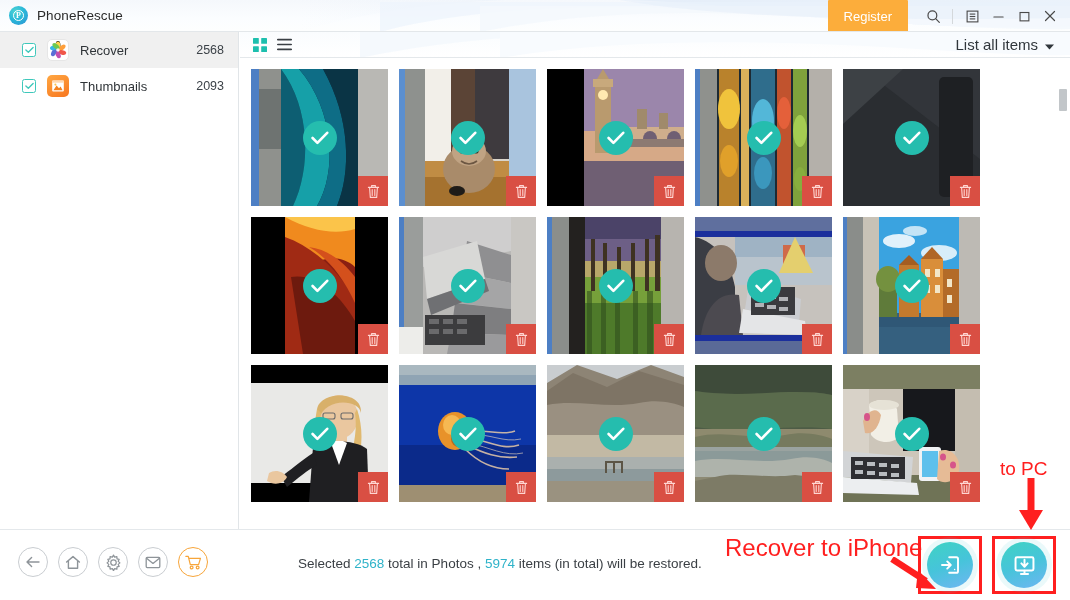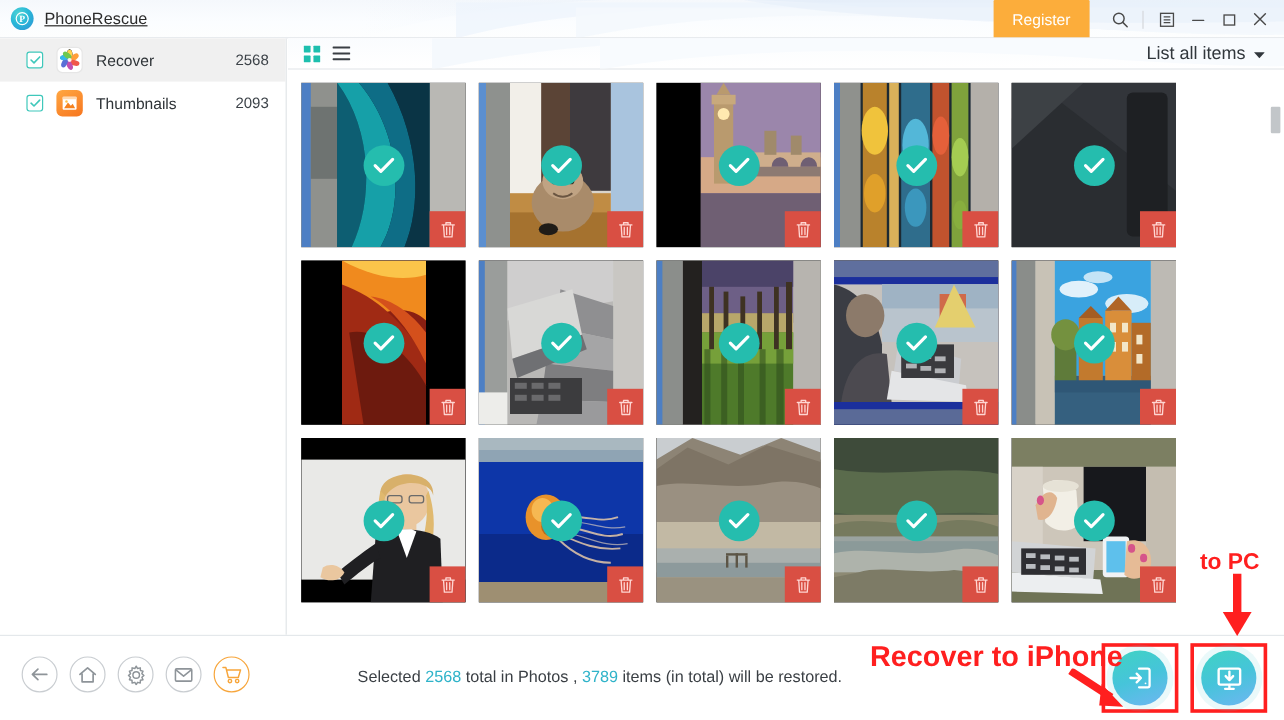--- a/index.html
+++ b/index.html
@@ -41,21 +41,21 @@
     font-family: "Liberation Serif", serif;
     line-height: 1;
   }
   .logo .pglyph {
     width: 11px; height: 11px; border-radius: 50%;
     border: 1.6px solid #ffffff;
     display: flex; align-items: center; justify-content: center;
     font-size: 8px; font-weight: bold;
   }
   .brand-name {
-    font-size: 13.5px; color: #2b2b2b; letter-spacing: .1px; text-decoration: underline;
+    font-size: 13.5px; color: #2b2b2b; letter-spacing: .1px;
   }
   .tb-right {
     position: absolute; right: 0; top: 0; height: 32px;
     display: flex; align-items: center; z-index: 3;
   }
   .register-btn {
     background: #fcad3b;
     color: #ffffff;
     font-size: 13px;
     height: 20px;
@@ -228,21 +228,21 @@
     box-shadow: 0 0 0 5px rgba(80,205,210,0.12);
     display: flex; align-items: center; justify-content: center;
     cursor: pointer;
   }
 
   
   .anno {
     position: absolute;
     color: #ff1f1f;
     font-family: "Liberation Sans", sans-serif;
-    font-weight: bold;
+    font-weight: normal;
     pointer-events: none;
     z-index: 40;
   }
   .anno-topc { left: 1000px; top: 458px; font-size: 19px; }
   .anno-main { left: 725px; top: 534px; font-size: 24px; }
   .arrow-svg { position: absolute; z-index: 40; pointer-events: none; }
 </style>
 </head>
 <body>
 
@@ -922,21 +922,21 @@
       <span class="circ cart">
         <svg width="17" height="15" viewBox="0 0 18 16" fill="none" stroke="#f7a53a" stroke-width="1.3">
           <path d="M0.8 1.4 H3.4 L5.6 10.2 H14.4 L16.4 3.6 H4.2" stroke-linecap="round" stroke-linejoin="round"></path>
           <circle cx="7" cy="13.4" r="1.5"></circle>
           <circle cx="13.4" cy="13.4" r="1.5"></circle>
         </svg>
       </span>
     </div>
 
     <div class="status">
-      <span>Selected </span><span class="num">2568</span><span> total in Photos , </span><span class="num">3789</span><span> items (in total) will be restored.</span>
+      <span>Selected </span><span class="num">2568</span><span> total in Photos , </span><span class="num">5974</span><span> items (in total) will be restored.</span>
     </div>
 
     <div class="action-group">
       <div class="abtn-box">
         <span class="abtn">
           <svg width="24" height="24" viewBox="0 0 24 24" fill="none" stroke="#fff" stroke-width="1.9">
             <path d="M11.2 4.2 H18.4 a1.6 1.6 0 0 1 1.6 1.6 V18.2 a1.6 1.6 0 0 1 -1.6 1.6 H11.2" stroke-linecap="round" stroke-linejoin="round"></path>
             <path d="M4 12 H12.4 M9.2 8.4 L12.8 12 L9.2 15.6" stroke-linecap="round" stroke-linejoin="round"></path>
             <circle cx="16.6" cy="16.4" r="0.75" fill="#fff" stroke="none"></circle>
           </svg>

